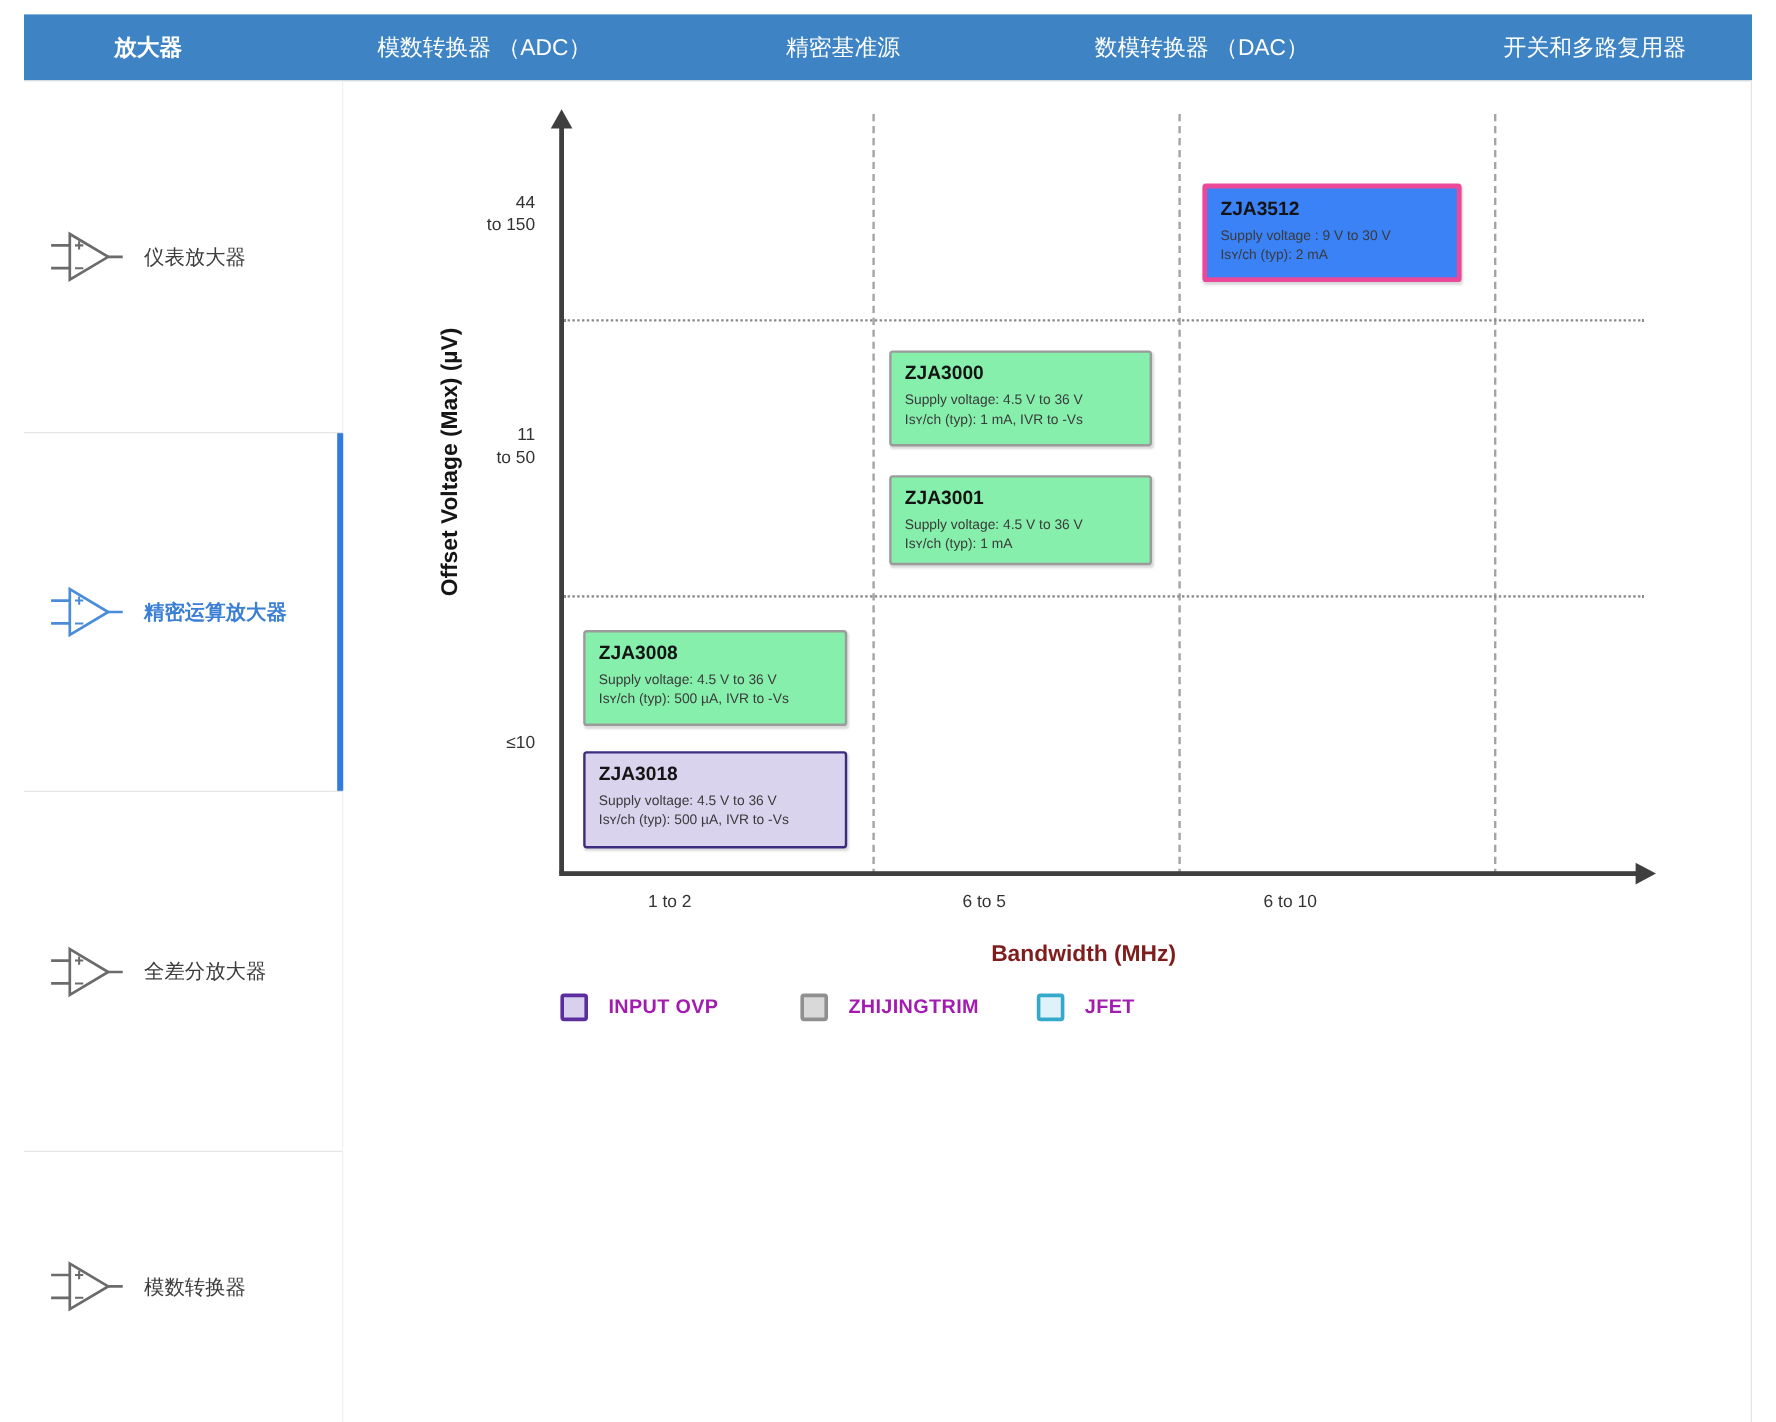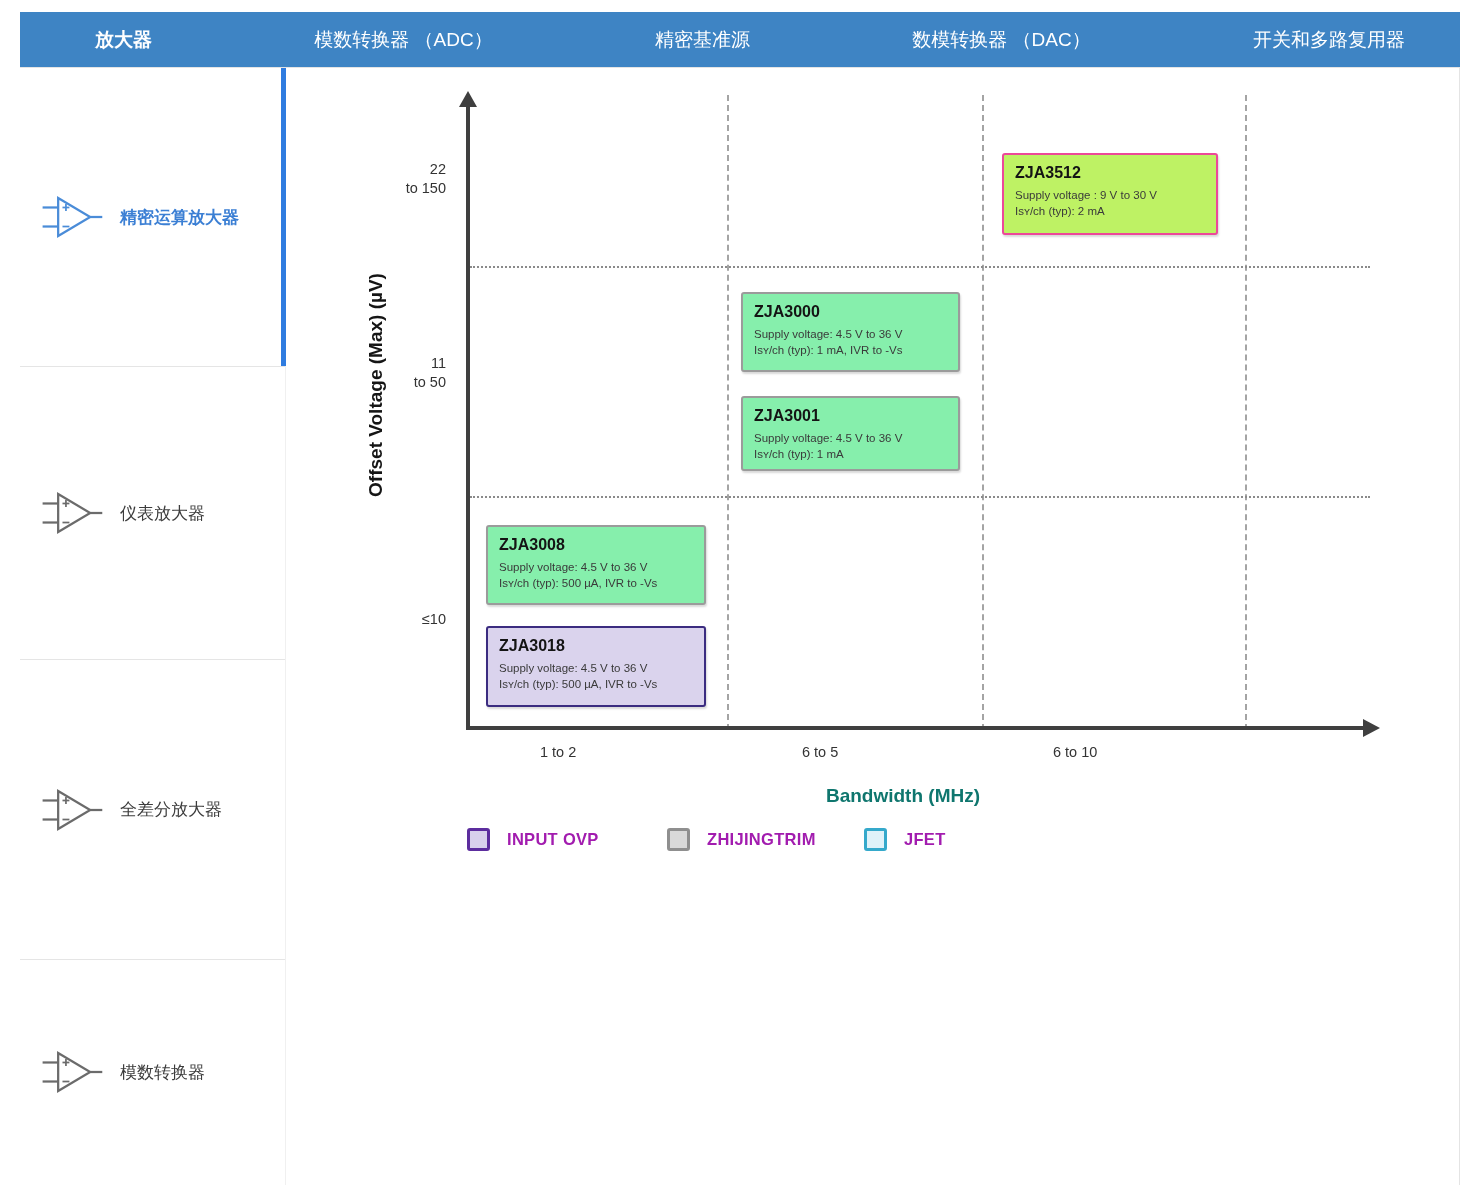--- a/index.html
+++ b/index.html
@@ -42,32 +42,32 @@
   .axis-x { position:absolute; left:466px; top:726px; width:898px; height:4px; background:#3f3f3f; }
   .arrow-right { position:absolute; left:1363px; top:719px; width:0; height:0;
                  border-top:9px solid transparent; border-bottom:9px solid transparent;
                  border-left:17px solid #3f3f3f; }
 
   .ytick { position:absolute; left:340px; width:106px; text-align:right;
            font-size:14.5px; color:#333; line-height:1.32; }
   .xtick { position:absolute; top:744px; width:110px; text-align:left;
            font-size:14.5px; color:#333; }
   .xaxis-title { position:absolute; left:703px; top:785px; width:400px; text-align:center;
-                 font-weight:bold; font-size:19px; color:#0f766e; }
+                 font-weight:bold; font-size:19px; color:#7f1d1d; }
   .yaxis-title { position:absolute; left:376px; top:385px; white-space:nowrap;
                  transform:translate(-50%,-50%) rotate(-90deg);
                  font-weight:bold; font-size:19px; color:#151515; }
 
   
   .product { position:absolute; border-radius:3px; padding:9px 11px;
              box-shadow:1px 2px 2px rgba(0,0,0,0.15); cursor:pointer; }
   .product .p-name { font-size:16px; font-weight:bold; color:#141414; margin-bottom:5px; }
   .product .p-line { font-size:11.5px; color:#3a3a3a; line-height:1.4; }
   .product.trim { background:#86efac; border:2px solid #9b9b9b; }
-  .product.jfet { background:#bef264; border:2px solid #ec4899; }
+  .product.jfet { background:#3b82f6; border:4px solid #ec4899; }
   .product.ovp  { background:#dad3ed; border:2px solid #3b2c80; }
 
   
   .legend-item { position:absolute; top:828px; display:flex; align-items:center; }
   .legend-swatch { width:23px; height:23px; border-radius:3px; flex:none; }
   .legend-swatch.ovp  { background:#d8d0ec; border:3px solid #5c2d9e; }
   .legend-swatch.trim { background:#d9d9d9; border:3px solid #8f8f8f; }
   .legend-swatch.jfet { background:#dff2f9; border:3px solid #35a9cb; }
   .legend-label { margin-left:17px; font-size:16.5px; font-weight:bold; color:#a21caf;
                   letter-spacing:0.3px; white-space:nowrap; }
@@ -81,47 +81,47 @@
     <span class="nav-item active">放大器</span>
     <span class="nav-item">模数转换器 （ADC）</span>
     <span class="nav-item">精密基准源</span>
     <span class="nav-item">数模转换器 （DAC）</span>
     <span class="nav-item">开关和多路复用器</span>
   </nav>
 
   <div class="content-frame"></div>
 
   <aside class="sidebar">
+    <div class="side-item si-2">
+      <svg class="icon" width="64" height="52" viewBox="0 0 74 60" fill="none" stroke="currentColor" stroke-width="2.6">
+        <path d="M21 8 L21 52 L58 30 Z"></path>
+          <line x1="3" y1="19" x2="21" y2="19"></line>
+          <line x1="3" y1="41" x2="21" y2="41"></line>
+          <line x1="58" y1="30" x2="72" y2="30"></line>
+        <g stroke-width="2">
+            <line x1="26" y1="19" x2="34" y2="19"></line>
+            <line x1="30" y1="15" x2="30" y2="23"></line>
+            <line x1="26" y1="41" x2="34" y2="41"></line>
+          </g>
+      </svg>
+      <span class="label">仪表放大器</span>
+    </div>
     <div class="side-item si-1 active">
       <svg class="icon" width="64" height="52" viewBox="0 0 74 60" fill="none" stroke="currentColor" stroke-width="2.6">
         <path d="M21 8 L21 52 L58 30 Z"></path>
           <line x1="3" y1="19" x2="21" y2="19"></line>
           <line x1="3" y1="41" x2="21" y2="41"></line>
           <line x1="58" y1="30" x2="72" y2="30"></line>
         <g stroke-width="2">
             <line x1="26" y1="19" x2="34" y2="19"></line>
             <line x1="30" y1="15" x2="30" y2="23"></line>
             <line x1="26" y1="41" x2="34" y2="41"></line>
           </g>
       </svg>
       <span class="label">精密运算放大器</span>
-    </div>
-    <div class="side-item si-2">
-      <svg class="icon" width="64" height="52" viewBox="0 0 74 60" fill="none" stroke="currentColor" stroke-width="2.6">
-        <path d="M21 8 L21 52 L58 30 Z"></path>
-          <line x1="3" y1="19" x2="21" y2="19"></line>
-          <line x1="3" y1="41" x2="21" y2="41"></line>
-          <line x1="58" y1="30" x2="72" y2="30"></line>
-        <g stroke-width="2">
-            <line x1="26" y1="19" x2="34" y2="19"></line>
-            <line x1="30" y1="15" x2="30" y2="23"></line>
-            <line x1="26" y1="41" x2="34" y2="41"></line>
-          </g>
-      </svg>
-      <span class="label">仪表放大器</span>
     </div>
     <div class="side-item si-3">
       <svg class="icon" width="64" height="52" viewBox="0 0 74 60" fill="none" stroke="currentColor" stroke-width="2.6">
         <path d="M21 8 L21 52 L58 30 Z"></path>
           <line x1="3" y1="19" x2="21" y2="19"></line>
           <line x1="3" y1="41" x2="21" y2="41"></line>
           <line x1="58" y1="30" x2="72" y2="30"></line>
         <g stroke-width="2">
             <line x1="26" y1="19" x2="34" y2="19"></line>
             <line x1="30" y1="15" x2="30" y2="23"></line>
@@ -151,21 +151,21 @@
   <div class="vline" style="left:1245px"></div>
   <div class="hline" style="top:266px"></div>
   <div class="hline" style="top:496px"></div>
 
   <div class="axis-y"></div>
   <div class="arrow-up"></div>
   <div class="axis-x"></div>
   <div class="arrow-right"></div>
 
   <div class="ytick" style="top:160px">
-    <span>22</span><br>
+    <span>44</span><br>
     <span>to 150</span>
   </div>
   <div class="ytick" style="top:354px">
     <span>11</span><br>
     <span>to 50</span>
   </div>
   <div class="ytick" style="top:610px">
     <span>≤10</span>
   </div>
 

